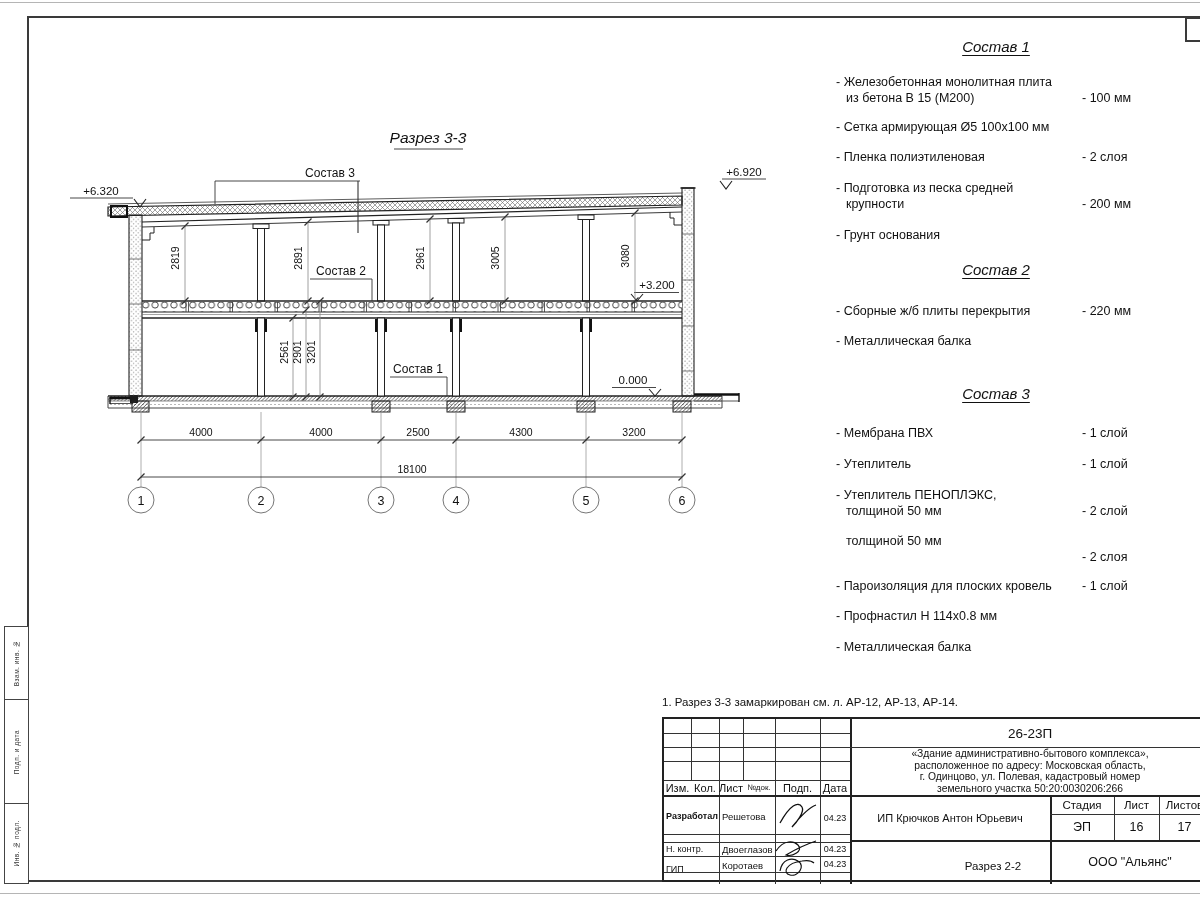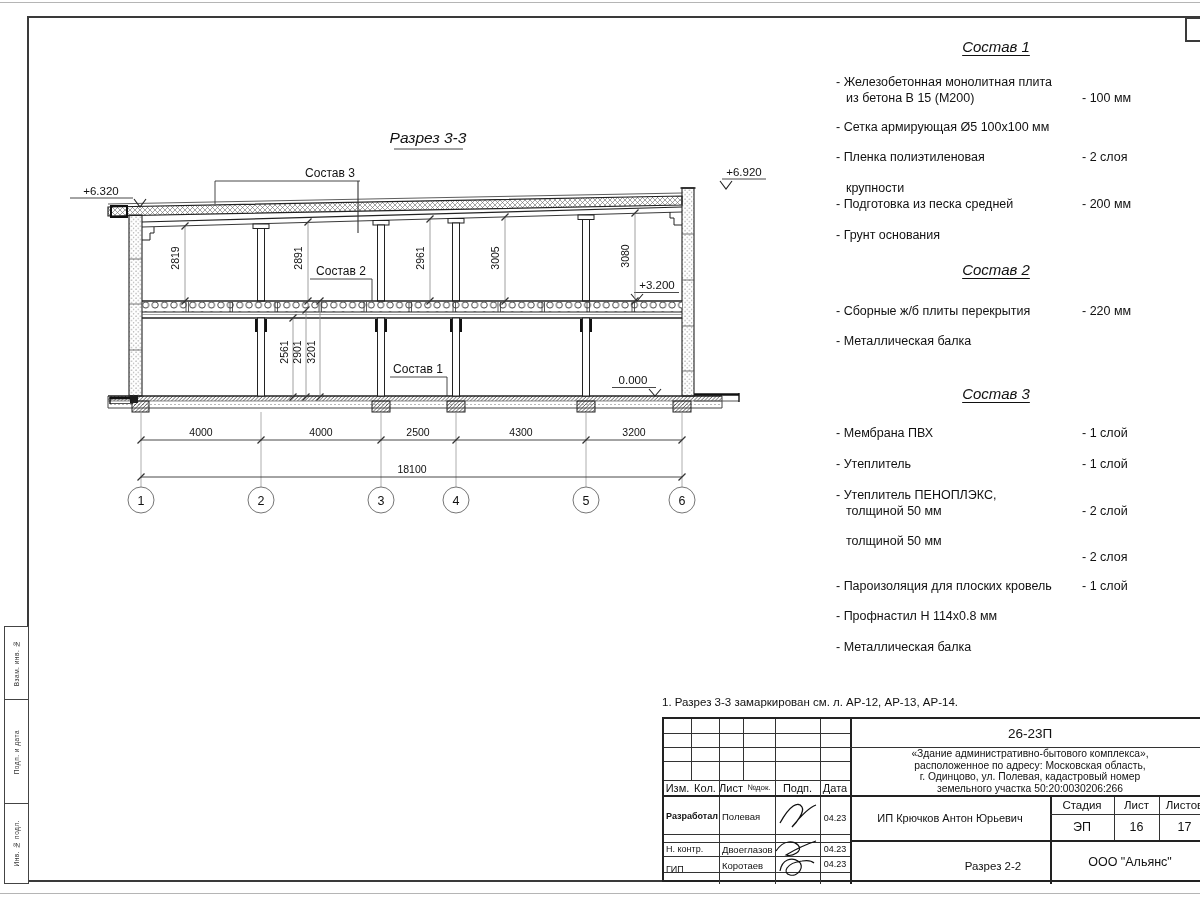--- a/index.html
+++ b/index.html
@@ -348,22 +348,22 @@
       <span class="val">- 100 мм</span>
     </div>
     <div class="pi" style="top:90px;">
       <div>- Сетка армирующая Ø5 100x100 мм</div>
     </div>
     <div class="pi" style="top:120px;">
       <div>- Пленка полиэтиленовая</div>
       <span class="val">-  2 слоя</span>
     </div>
     <div class="pi two" style="top:151px;">
+      <div>- Подготовка из песка средней</div>
       <div style="padding-left:10px;">крупности</div>
-      <div>- Подготовка из песка средней</div>
       <span class="val">- 200 мм</span>
     </div>
     <div class="pi" style="top:198px;">
       <div>- Грунт основания</div>
     </div>
 
     <div class="ph" style="top:231px;">Состав 2</div>
     <div class="pi" style="top:274px;">
       <div>- Сборные ж/б плиты перекрытия</div>
       <span class="val">- 220 мм</span>
@@ -431,21 +431,21 @@
     <div class="hl" style="left:186px;top:121px;width:360px;height:2px;background:#222;"></div>
 
     <div class="cell" style="left:0;top:61px;width:27px;height:15px;font-size:11px;">Изм.</div>
     <div class="cell" style="left:27px;top:61px;width:28px;height:15px;font-size:11px;">Кол.</div>
     <div class="cell" style="left:55px;top:61px;width:24px;height:15px;font-size:11px;">Лист</div>
     <div class="cell" style="left:79px;top:61px;width:32px;height:15px;font-size:8px;">№док.</div>
     <div class="cell" style="left:111px;top:61px;width:45px;height:15px;font-size:11px;">Подп.</div>
     <div class="cell" style="left:156px;top:61px;width:30px;height:15px;font-size:11px;">Дата</div>
 
     <div class="lcell" style="left:0;top:90px;width:54px;height:14px;font-size:9px;font-weight:bold;">Разработал</div>
-    <div class="lcell" style="left:56px;top:90px;width:54px;height:14px;font-size:9.5px;">Полевая</div>
+    <div class="lcell" style="left:56px;top:90px;width:54px;height:14px;font-size:9.5px;">Решетова</div>
     <div class="cell" style="left:156px;top:92px;width:30px;height:14px;font-size:9px;">04.23</div>
 
     <div class="lcell" style="left:0;top:123px;width:54px;height:14px;font-size:9px;">Н. контр.</div>
     <div class="lcell" style="left:56px;top:123px;width:54px;height:14px;font-size:9.5px;">Двоеглазов</div>
     <div class="cell" style="left:156px;top:123px;width:30px;height:14px;font-size:9px;">04.23</div>
 
     <div class="lcell" style="left:0;top:137px;width:54px;height:25px;font-size:9px;">ГИП</div>
     <div class="lcell" style="left:56px;top:137px;width:54px;height:19px;font-size:9.5px;">Коротаев</div>
     <div class="cell" style="left:156px;top:137px;width:30px;height:15px;font-size:9px;">04.23</div>
 

